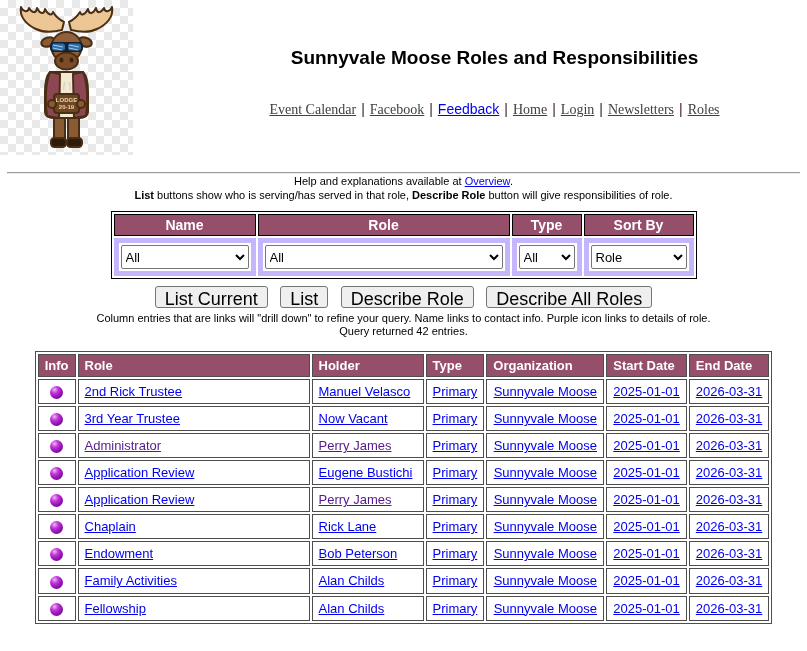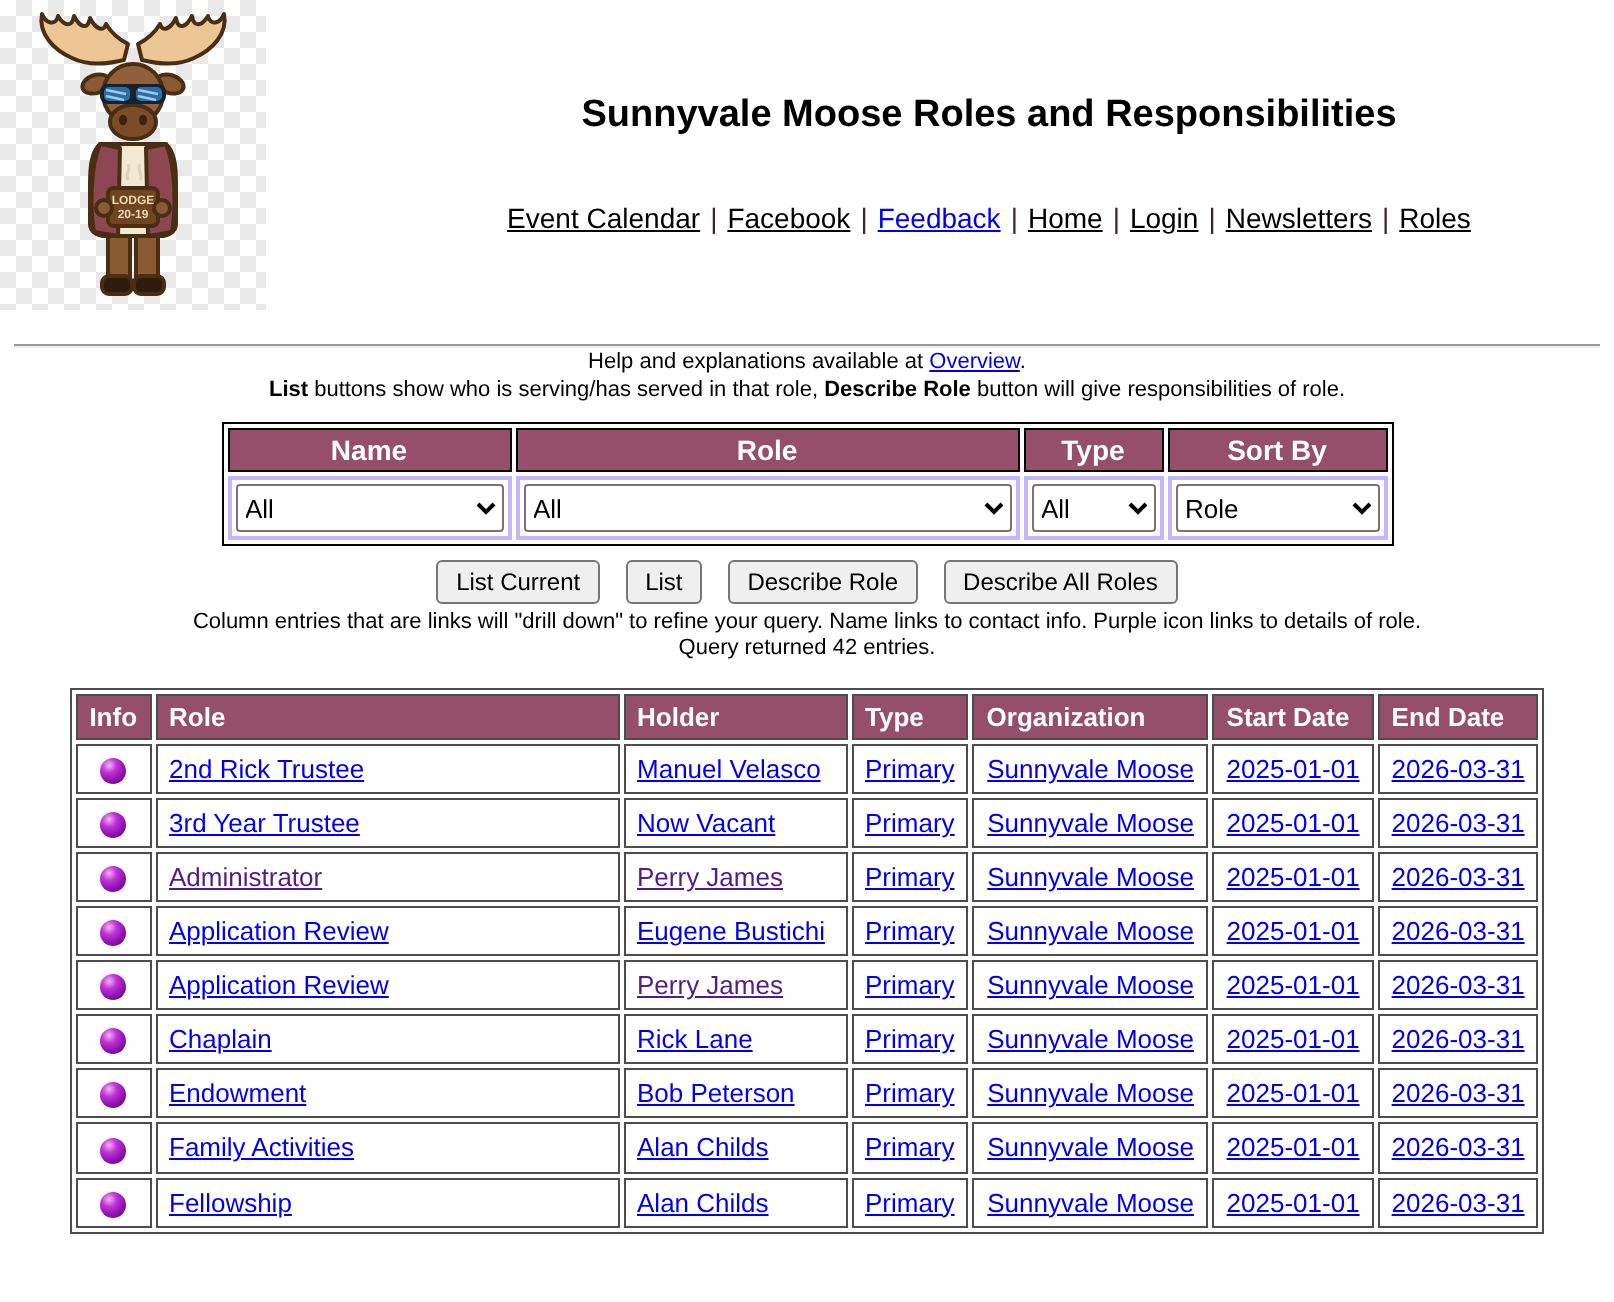--- a/index.html
+++ b/index.html
@@ -14,45 +14,45 @@
   .logo {
     position: absolute; top: 0; left: 0; width: 133px; height: 155px;
     background-image: conic-gradient(#e9e9e9 25%, #ffffff 0 50%, #e9e9e9 0 75%, #ffffff 0);
     background-size: 16px 16px;
   }
   .logo svg { width: 100%; height: 100%; display: block; }
   .header-center { margin-left: 133px; padding-left: 34px; text-align: center; padding-top: 47px; }
   .page-title { font-size: 19px; font-weight: bold; margin: 0; }
   .main-nav { margin-top: 32px; font-size: 14px; }
   .main-nav a { color: #0000EE; text-decoration: underline; }
-  .main-nav a.visited { color: #000000; }
+  .main-nav a.visited { color: #404040; font-family: Liberation Serif, serif; }
   .main-nav .sep { color: #40202e; padding: 0 5px; }
   hr.divider { margin: 16px 7px 0 7px; border: none; height: 0; border-top: 1px solid #9a9a9a; border-bottom: 1px solid #ededed; }
   
   .help { font-size: 11px; line-height: 14px; text-align: center; }
   .help a { color: #0000EE; }
   .note { margin-top: 3px; font-size: 11px; line-height: 13px; text-align: center; }
   
   .filter-table {
     margin: 9px auto 0 auto; border-collapse: separate; border-spacing: 2px;
     border: 1px solid #000;
   }
   .filter-table th {
     background: #964F6B; color: #fff; font-size: 14px; font-weight: bold;
     border: 1px solid #000; padding: 2px 6px; text-align: center;
   }
-  .filter-table td { border: 2px solid #c4b5fd; padding: 2px; vertical-align: middle; }
+  .filter-table td { border: 5px solid #c4b5fd; padding: 2px; vertical-align: middle; }
   .filter-table select {
     font-family: "Liberation Sans", sans-serif; font-size: 13px; height: 24px; width: 100%;
     border: 1px solid #767676; border-radius: 2px; background: #fff; color: #000;
   }
   .w-name { width: 142px; } .w-role { width: 252px; } .w-type { width: 70px; } .w-sort { width: 110px; }
   .buttons { text-align: center; margin-top: 7px; }
   .buttons button {
-    font-family: "Liberation Sans", sans-serif; font-size: 12px; color: #000;
+    font-family: "Liberation Sans", sans-serif; font-size: 18px; color: #000;
     background: #efefef; border: 1px solid #767676; border-radius: 3px;
     padding: 2px 9px; margin: 0 4px; height: 22px;
   }
   
   .main-table {
     margin: 13px auto 0 auto; border-collapse: separate; border-spacing: 2px;
     border: 1px solid #4d4d4d;
   }
   .main-table th {
     background: #964F6B; color: #fff; font-size: 13px; font-weight: bold;

